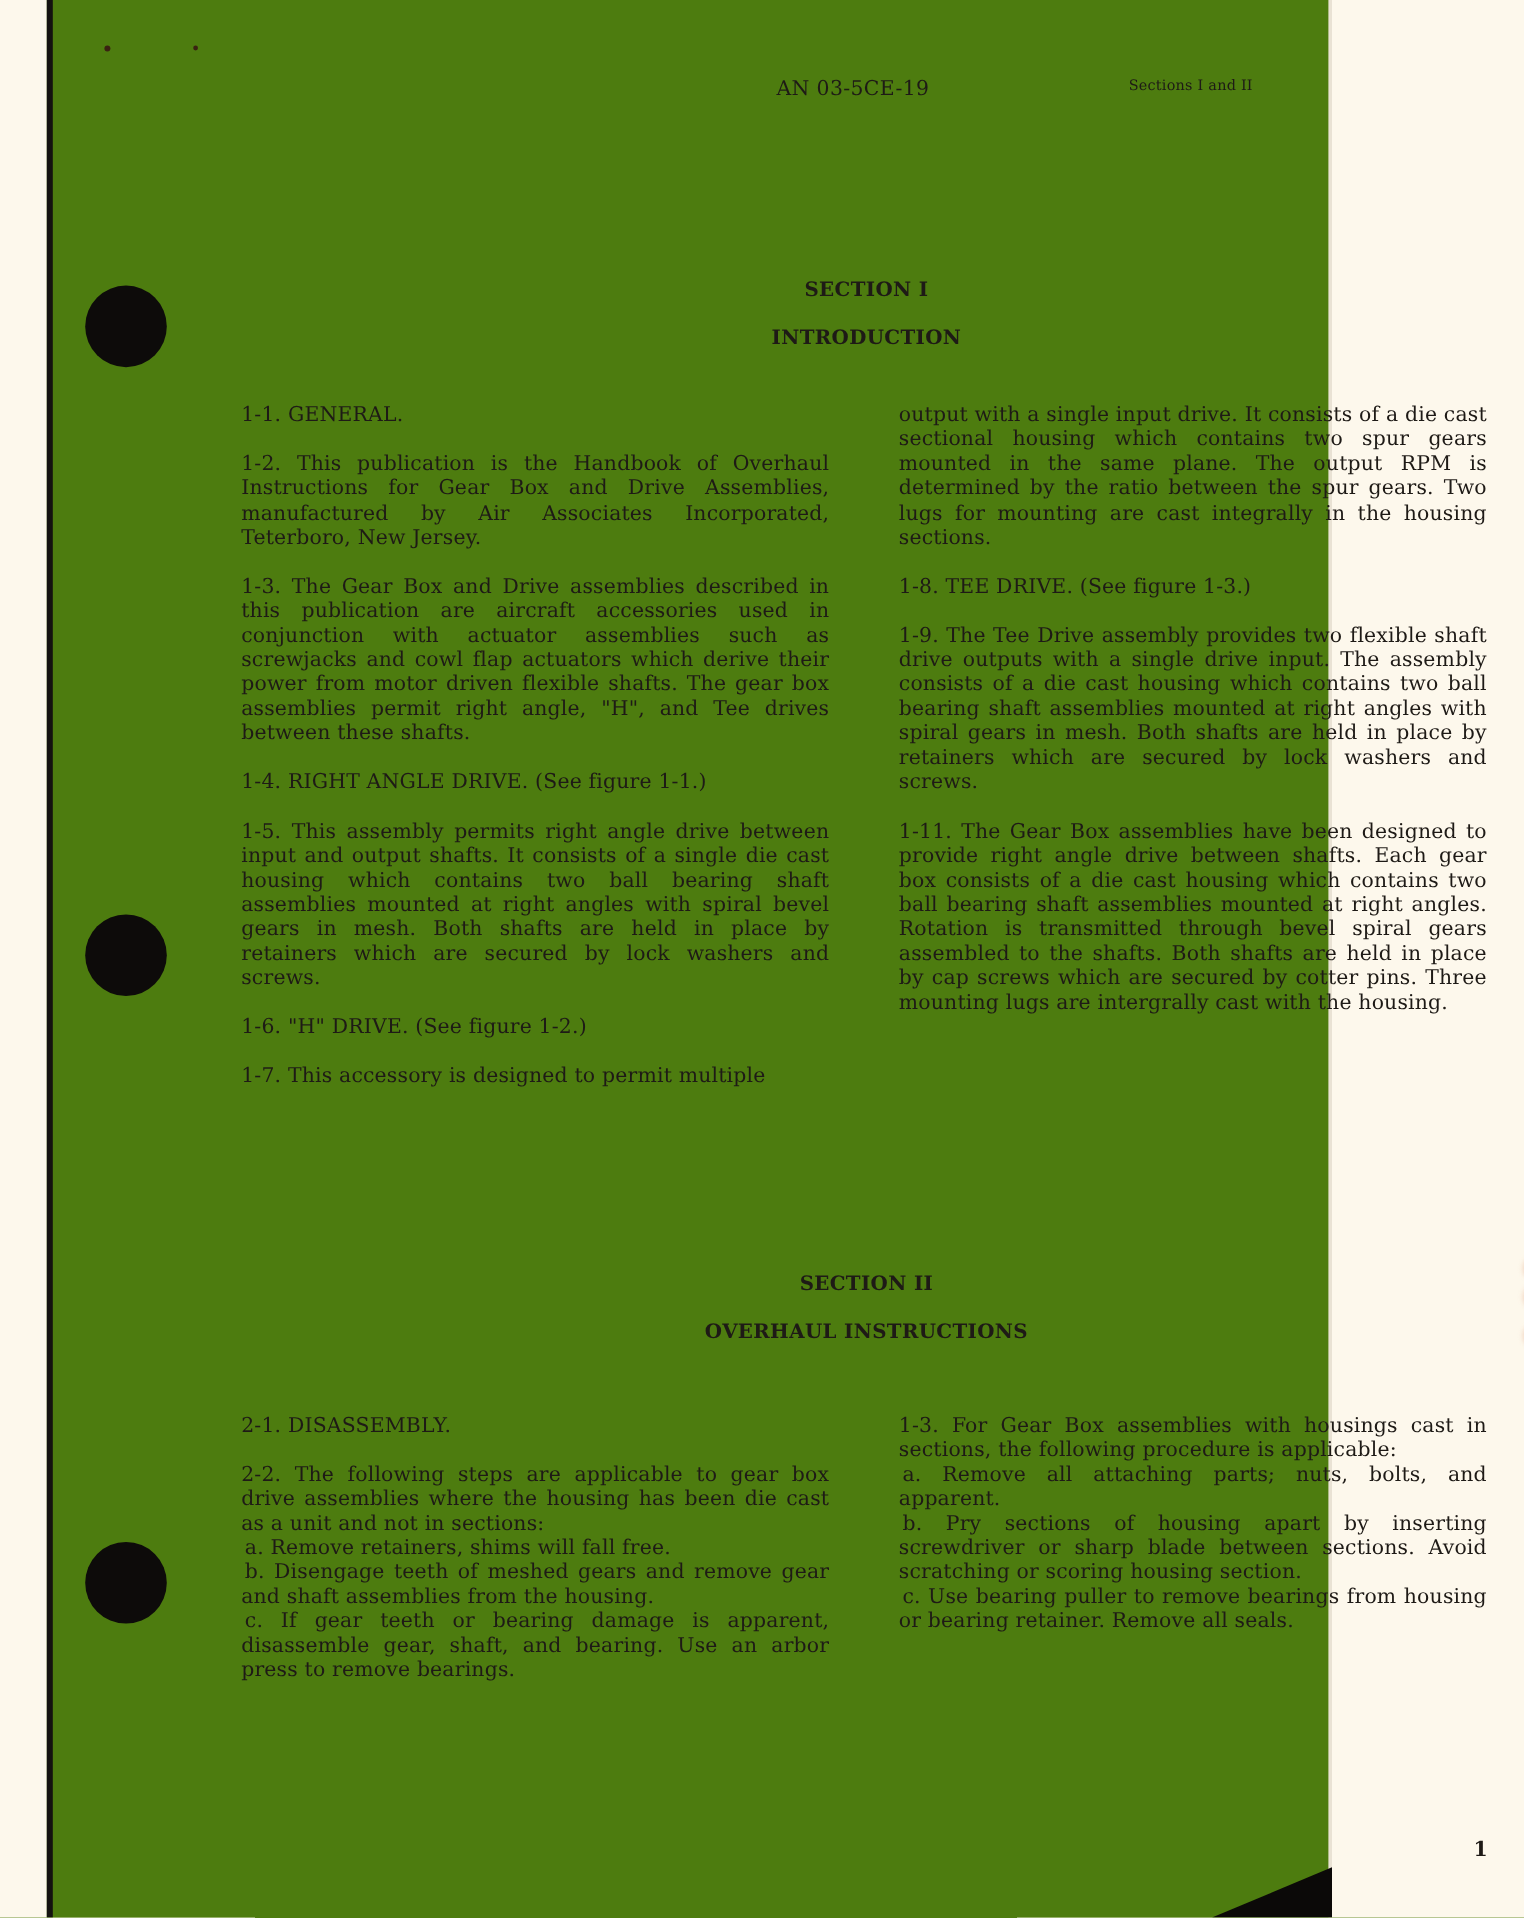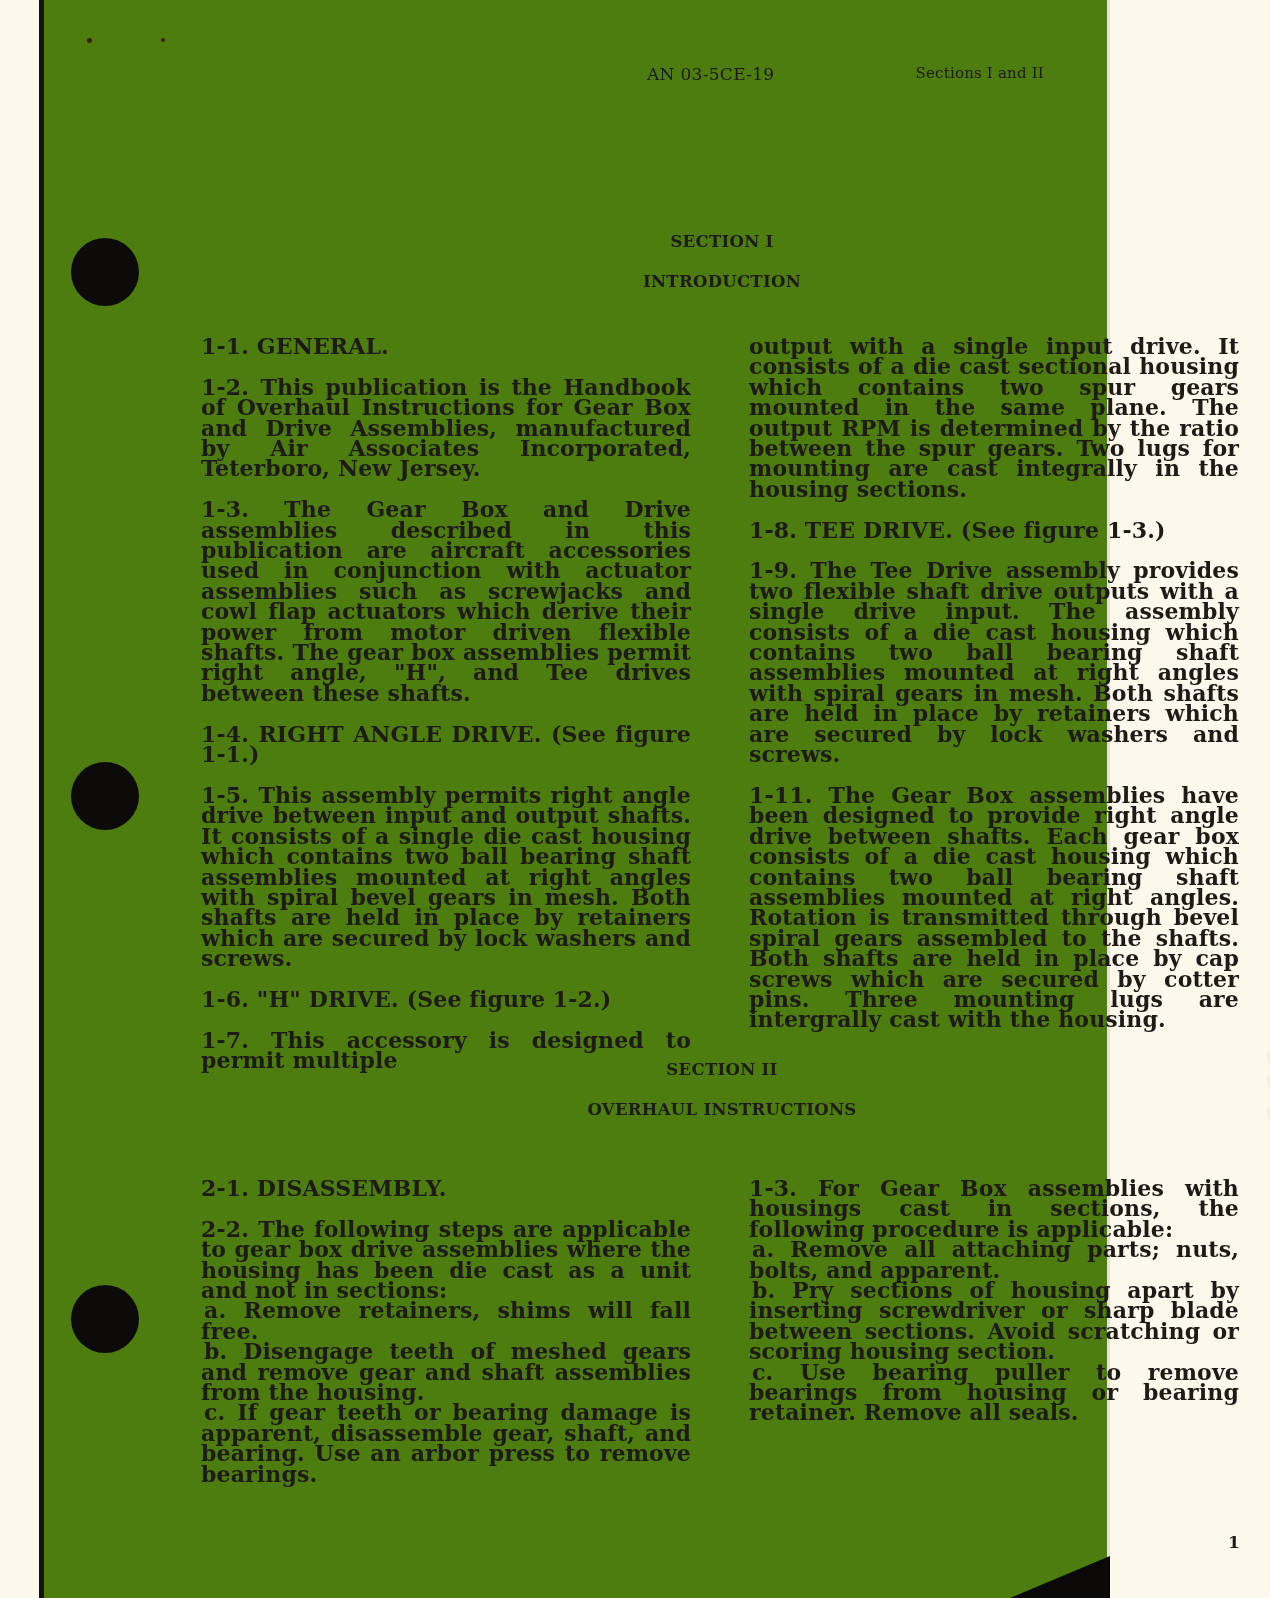--- a/index.html
+++ b/index.html
@@ -64,39 +64,38 @@
     }
     .header-code {
       position: absolute;
       left: 608px; top: 64px;
       font-size: 17px;
       letter-spacing: 0.3px;
     }
     .header-section {
       position: absolute;
       right: 66px; top: 64px;
-      font-size: 15px;
+      font-size: 12px;
       letter-spacing: 0.2px;
     }
     .section-title, .section-subtitle {
       position: absolute;
       left: 0; width: 1366px;
       text-align: center;
       font-size: 16.5px;
       font-weight: bold;
       letter-spacing: 0.3px;
     }
     .col {
       position: absolute;
       width: 490px;
-      font-size: 22px;
+      font-size: 17px;
       line-height: 20.4px;
       text-align: justify;
       letter-spacing: 0.15px;
-      font-weight: bold;
     }
     .col p {
       margin: 0 0 20.4px 0;
     }
     .col p.tight {
       margin-bottom: 0;
     }
     .col .step {
       margin: 0;
       text-indent: 3px;

